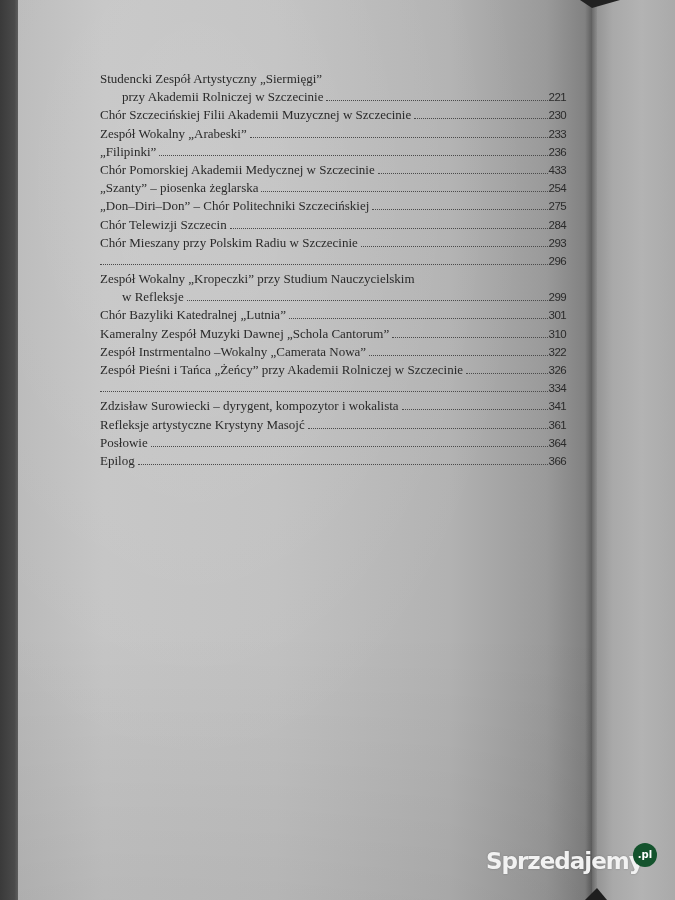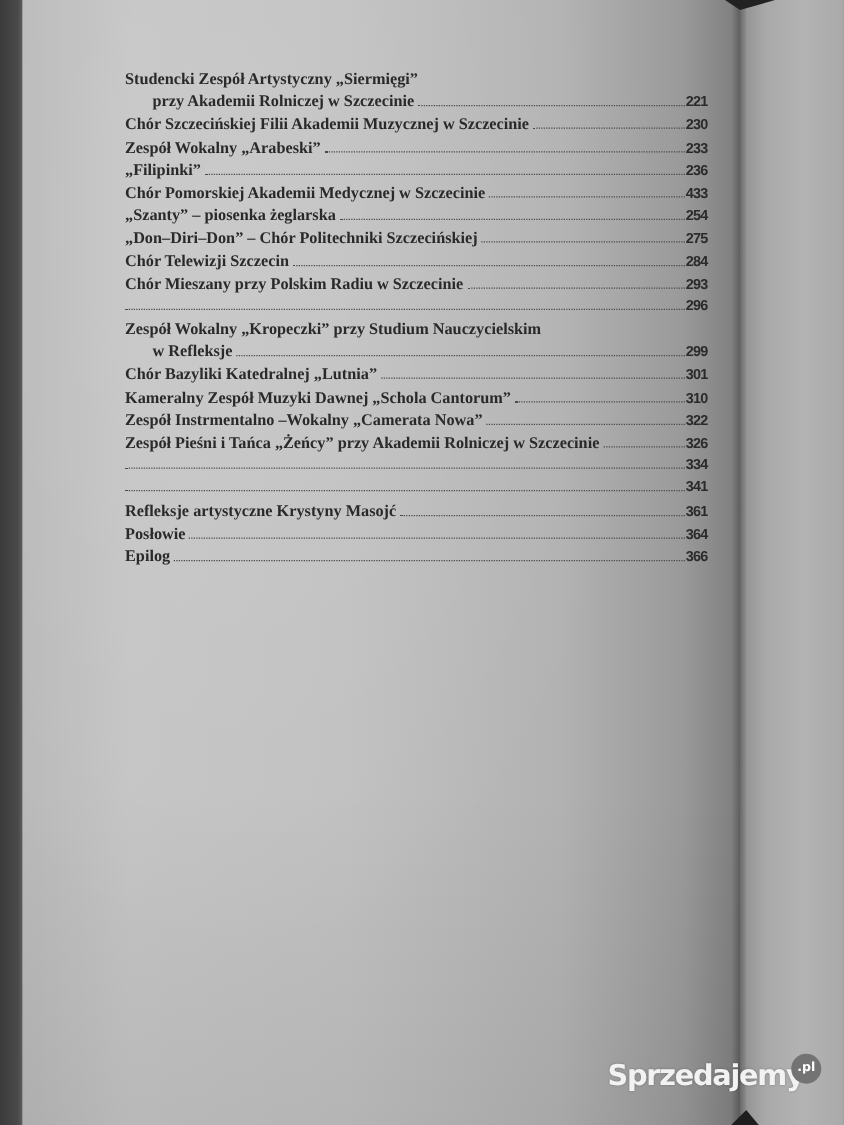--- a/index.html
+++ b/index.html
@@ -59,26 +59,25 @@
       position: absolute;
       left: 585px; top: 888px;
       width: 0; height: 0;
       border-left: 12px solid transparent;
       border-right: 10px solid transparent;
       border-bottom: 12px solid #1e1e1e;
     }
     .toc {
       position: absolute;
       left: 100px;
-      top: 54px;
+      top: 70px;
       width: 466px;
       color: #2a2a2a;
       font-size: 13px;
       line-height: 18.2px;
-      font-weight: bold;
     }
     .toc-row {
       display: flex;
       align-items: baseline;
       white-space: nowrap;
       height: 18.2px;
     }
     .toc-row.cont {
       padding-left: 22px;
     }
@@ -112,21 +111,21 @@
       color: #f2f2f2;
       text-shadow: 0 0 2px rgba(0,0,0,0.25);
     }
     .watermark-badge {
       position: absolute;
       left: 633px;
       top: 843px;
       width: 24px;
       height: 24px;
       border-radius: 50%;
-      background: #737373;
+      background: #14532d;
       color: #ffffff;
       font-family: "DejaVu Sans", sans-serif;
       font-weight: bold;
       font-size: 10px;
       line-height: 24px;
       text-align: center;
     }
     .ghost {
       position: absolute;
       left: 100px;
@@ -251,20 +250,21 @@
     <span class="toc-leader"></span>
     <span class="toc-page">326</span>
   </div>
 
   <div class="toc-row">
     <span class="toc-leader"></span>
     <span class="toc-page">334</span>
   </div>
 
   <div class="toc-row">
+    <span class="toc-title">Zdzisław Surowiecki – dyrygent, kompozytor i wokalista</span>
     <span class="toc-leader"></span>
     <span class="toc-page">341</span>
   </div>
 
   <div class="toc-row">
     <span class="toc-title">Refleksje artystyczne Krystyny Masojć</span>
     <span class="toc-leader"></span>
     <span class="toc-page">361</span>
   </div>
 

